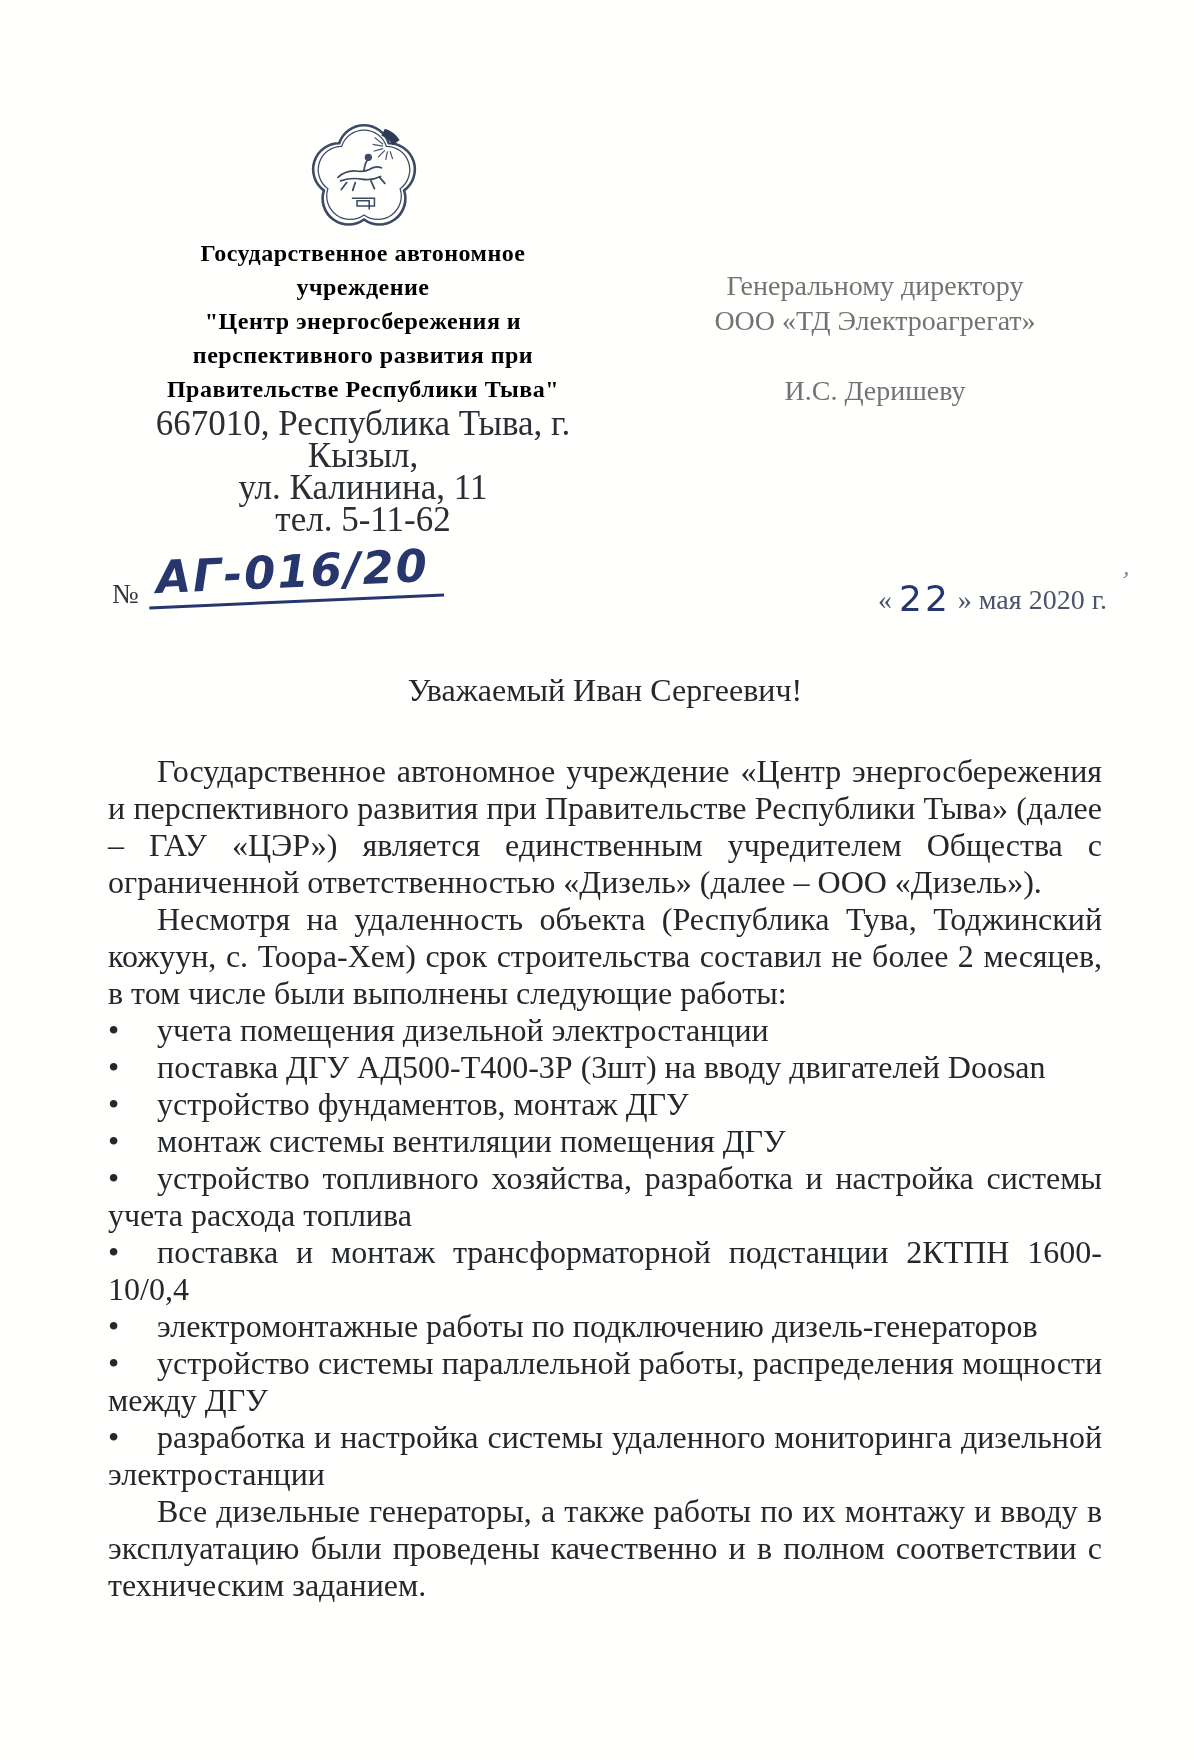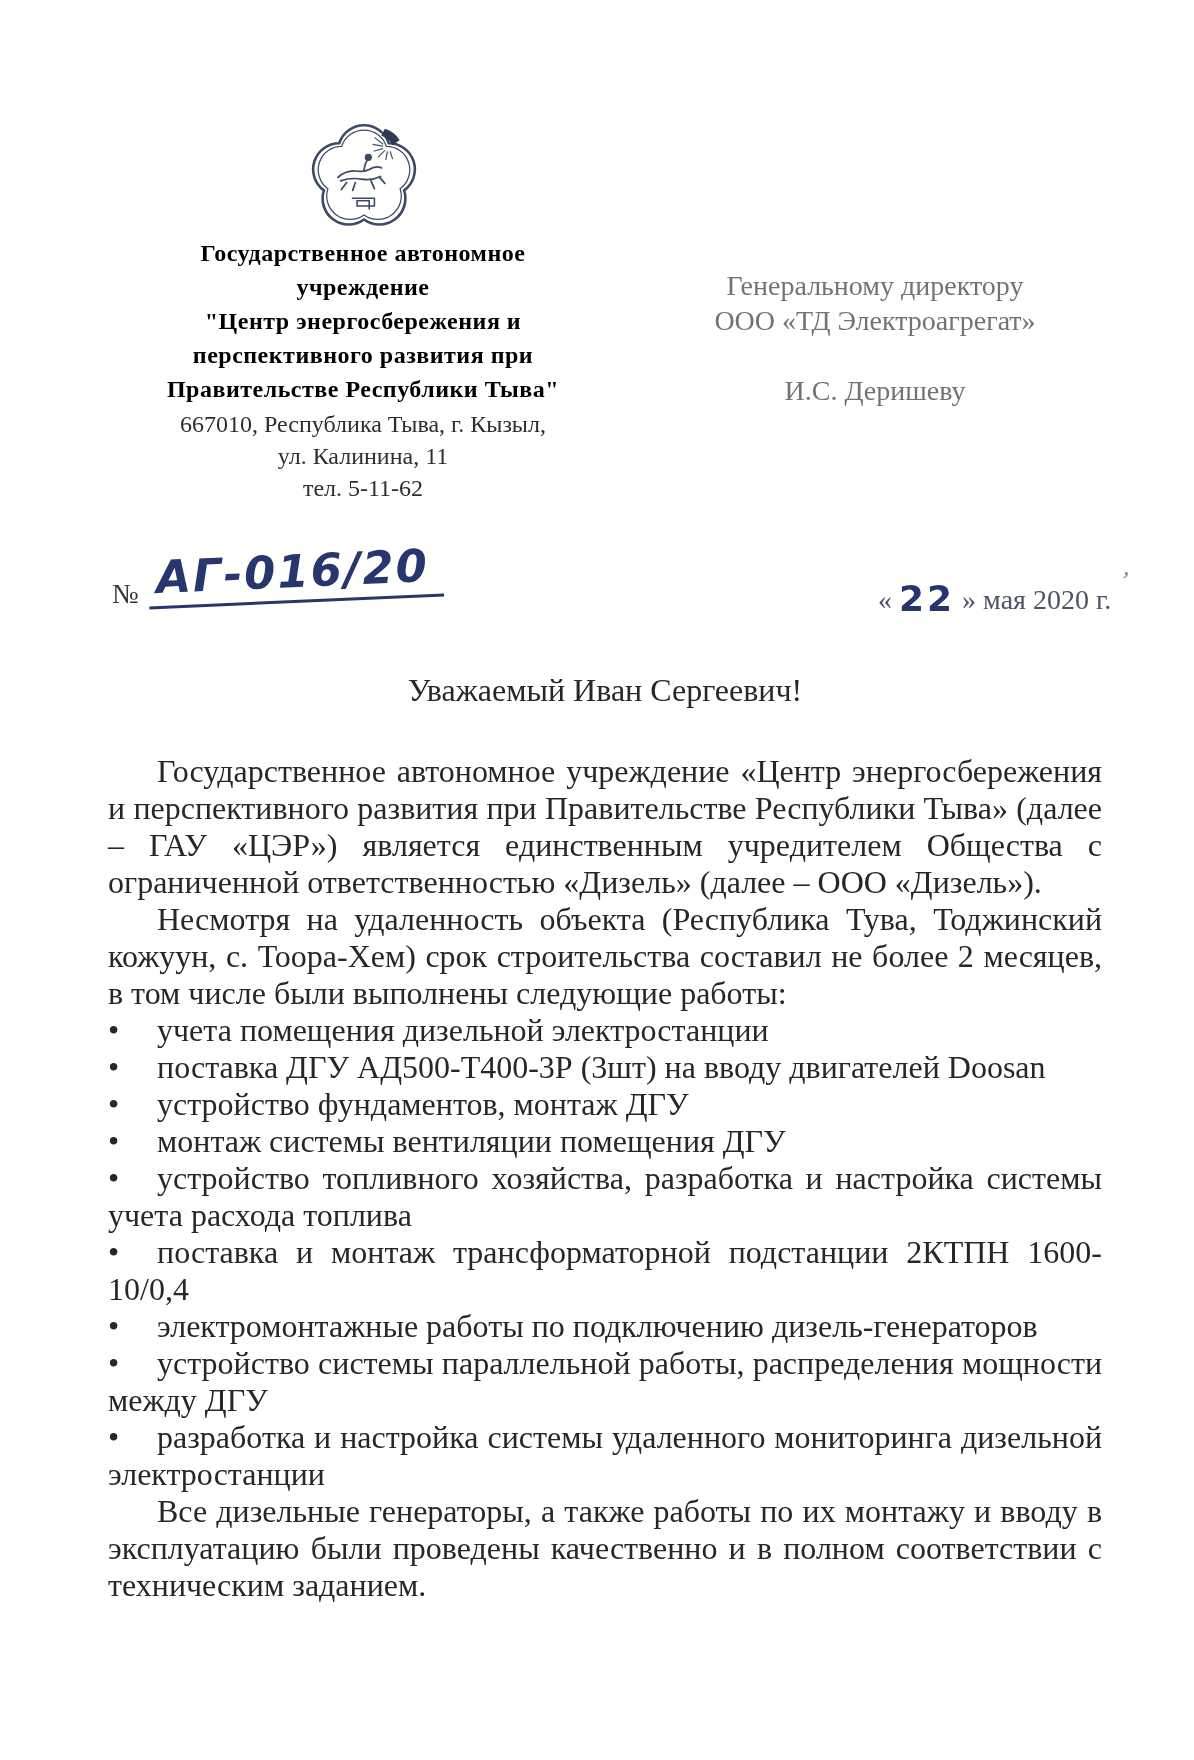--- a/index.html
+++ b/index.html
@@ -15,21 +15,21 @@
   }
   
   .logo{position:absolute;left:303px;top:120px;width:122px;height:106px;}
   .org{
     position:absolute;left:98px;top:236px;width:530px;
     text-align:center;font-weight:bold;font-size:24px;line-height:34px;
     color:#000000;letter-spacing:.5px;
   }
   .addr{
     position:absolute;left:98px;top:408px;width:530px;
-    text-align:center;font-size:24px;line-height:32px;color:#2b2e35;
+    text-align:center;font-size:35px;line-height:32px;color:#2b2e35;
   }
   .email-link{text-decoration:underline;text-underline-offset:4px;}
   .recipient{
     position:absolute;left:700px;top:268px;width:350px;
     text-align:center;font-size:28px;line-height:35px;color:#737373;
   }
   .recipient .name{margin-top:35px;}
   
   .refno{position:absolute;left:112px;top:578px;font-size:28px;color:#30343c;}
   .handnum{
@@ -42,21 +42,21 @@
     border-bottom:3px solid #28366e;
     transform:rotate(-2.5deg);
     white-space:nowrap;
   }
   .dateline{
     position:absolute;left:878px;top:576px;
     font-size:28px;color:#4c5568;white-space:nowrap;
   }
   .dateline .day{
     font-family:"DejaVu Sans", sans-serif;
-    font-weight:bold;font-size:36px;letter-spacing:3px;
+    font-weight:normal;font-size:36px;letter-spacing:3px;
     color:#24356f;position:relative;top:2px;
   }
   .stray-tick{
     position:absolute;left:1120px;top:566px;
     font-size:26px;color:#8a90a0;transform:rotate(14deg);
   }
   
   .body{
     position:absolute;left:108px;top:672px;width:994px;
     font-size:32px;line-height:37px;color:#24272c;

